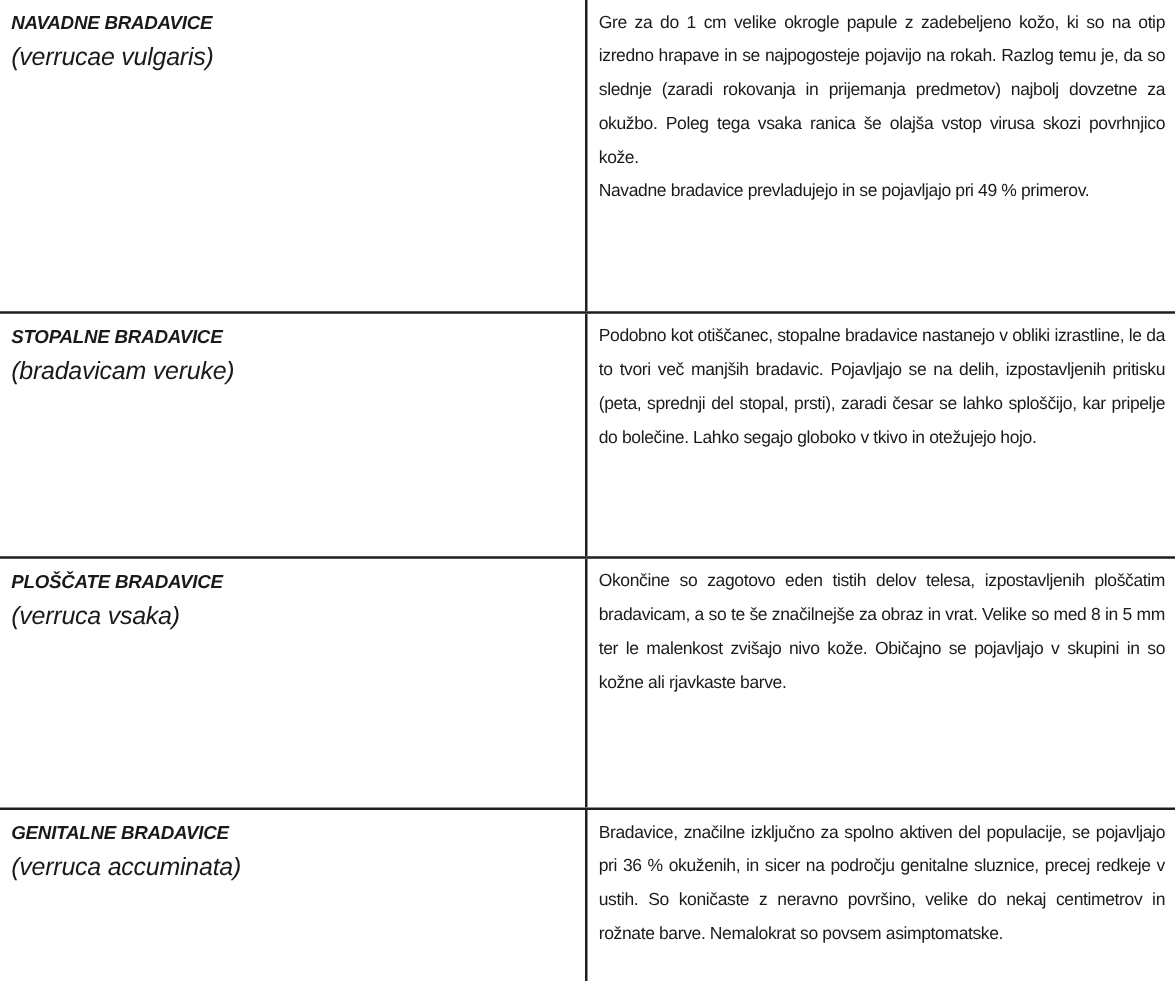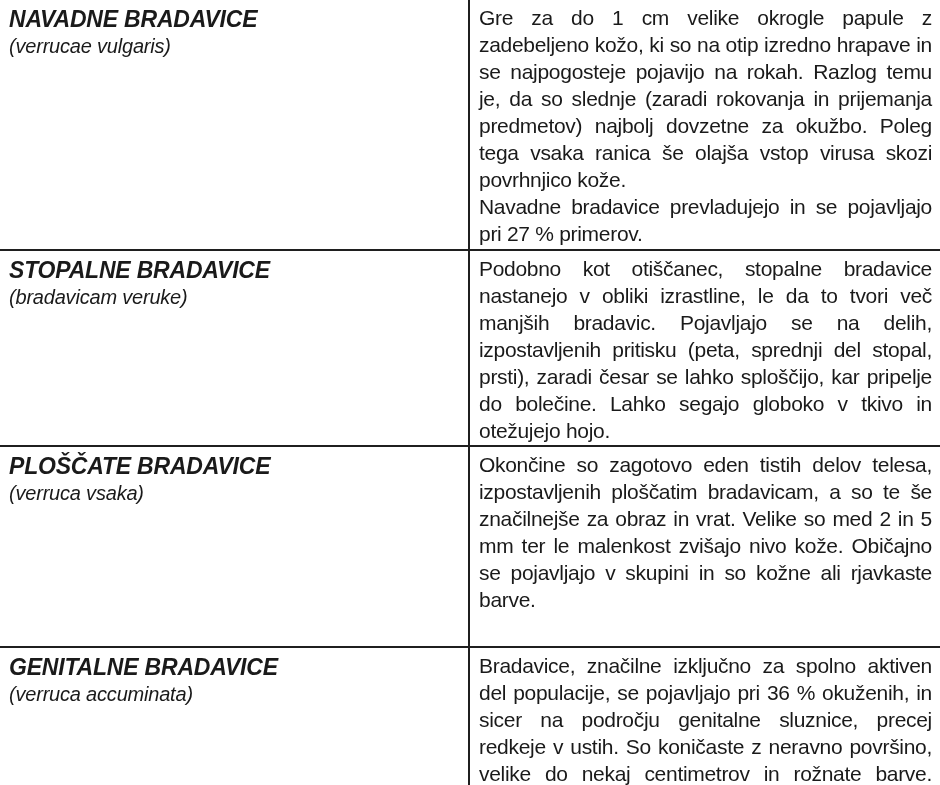--- a/index.html
+++ b/index.html
@@ -25,26 +25,26 @@
     border-right: 2px solid #1f1f1f;
     padding: 5px 10px 0 9px;
   }
   .cell.right {
     flex: 1 1 auto;
     padding: 4px 8px 0 9px;
     text-align: justify;
   }
   .cell.right p {
     margin: 0;
-    font-size: 21px;
+    font-size: 14px;
     line-height: 27px;
     letter-spacing: -0.3px;
   }
   .wart-title {
-    font-size: 23px;
+    font-size: 15px;
     line-height: 28px;
     font-weight: bold;
     font-style: italic;
     letter-spacing: -0.2px;
   }
   .wart-subtitle {
     font-size: 20px;
     line-height: 27px;
     font-style: italic;
     letter-spacing: -0.2px;
@@ -56,41 +56,41 @@
 <div class="page">
   <div class="tbl">
 
     <div class="row r1">
       <div class="cell left">
         <div class="wart-title">NAVADNE BRADAVICE</div>
         <div class="wart-subtitle">(verrucae vulgaris)</div>
       </div>
       <div class="cell right">
         <p>Gre za do 1 cm velike okrogle papule z zadebeljeno kožo, ki so na otip izredno hrapave in se najpogosteje pojavijo na rokah. Razlog temu je, da so slednje (zaradi rokovanja in prijemanja predmetov) najbolj dovzetne za okužbo. Poleg tega vsaka ranica še olajša vstop virusa skozi povrhnjico kože.</p>
-        <p>Navadne bradavice prevladujejo in se pojavljajo pri 27 % primerov.</p>
+        <p>Navadne bradavice prevladujejo in se pojavljajo pri 49 % primerov.</p>
       </div>
     </div>
 
     <div class="row r2">
       <div class="cell left">
         <div class="wart-title">STOPALNE BRADAVICE</div>
         <div class="wart-subtitle">(bradavicam veruke)</div>
       </div>
       <div class="cell right">
         <p>Podobno kot otiščanec, stopalne bradavice nastanejo v obliki izrastline, le da to tvori več manjših bradavic. Pojavljajo se na delih, izpostavljenih pritisku (peta, sprednji del stopal, prsti), zaradi česar se lahko sploščijo, kar pripelje do bolečine. Lahko segajo globoko v tkivo in otežujejo hojo.</p>
       </div>
     </div>
 
     <div class="row r3">
       <div class="cell left">
         <div class="wart-title">PLOŠČATE BRADAVICE</div>
         <div class="wart-subtitle">(verruca vsaka)</div>
       </div>
       <div class="cell right">
-        <p>Okončine so zagotovo eden tistih delov telesa, izpostavljenih ploščatim bradavicam, a so te še značilnejše za obraz in vrat. Velike so med 2 in 5 mm ter le malenkost zvišajo nivo kože. Običajno se pojavljajo v skupini in so kožne ali rjavkaste barve.</p>
+        <p>Okončine so zagotovo eden tistih delov telesa, izpostavljenih ploščatim bradavicam, a so te še značilnejše za obraz in vrat. Velike so med 8 in 5 mm ter le malenkost zvišajo nivo kože. Običajno se pojavljajo v skupini in so kožne ali rjavkaste barve.</p>
       </div>
     </div>
 
     <div class="row r4">
       <div class="cell left">
         <div class="wart-title">GENITALNE BRADAVICE</div>
         <div class="wart-subtitle">(verruca accuminata)</div>
       </div>
       <div class="cell right">
         <p>Bradavice, značilne izključno za spolno aktiven del populacije, se pojavljajo pri 36 % okuženih, in sicer na področju genitalne sluznice, precej redkeje v ustih. So koničaste z neravno površino, velike do nekaj centimetrov in rožnate barve. Nemalokrat so povsem asimptomatske.</p>

